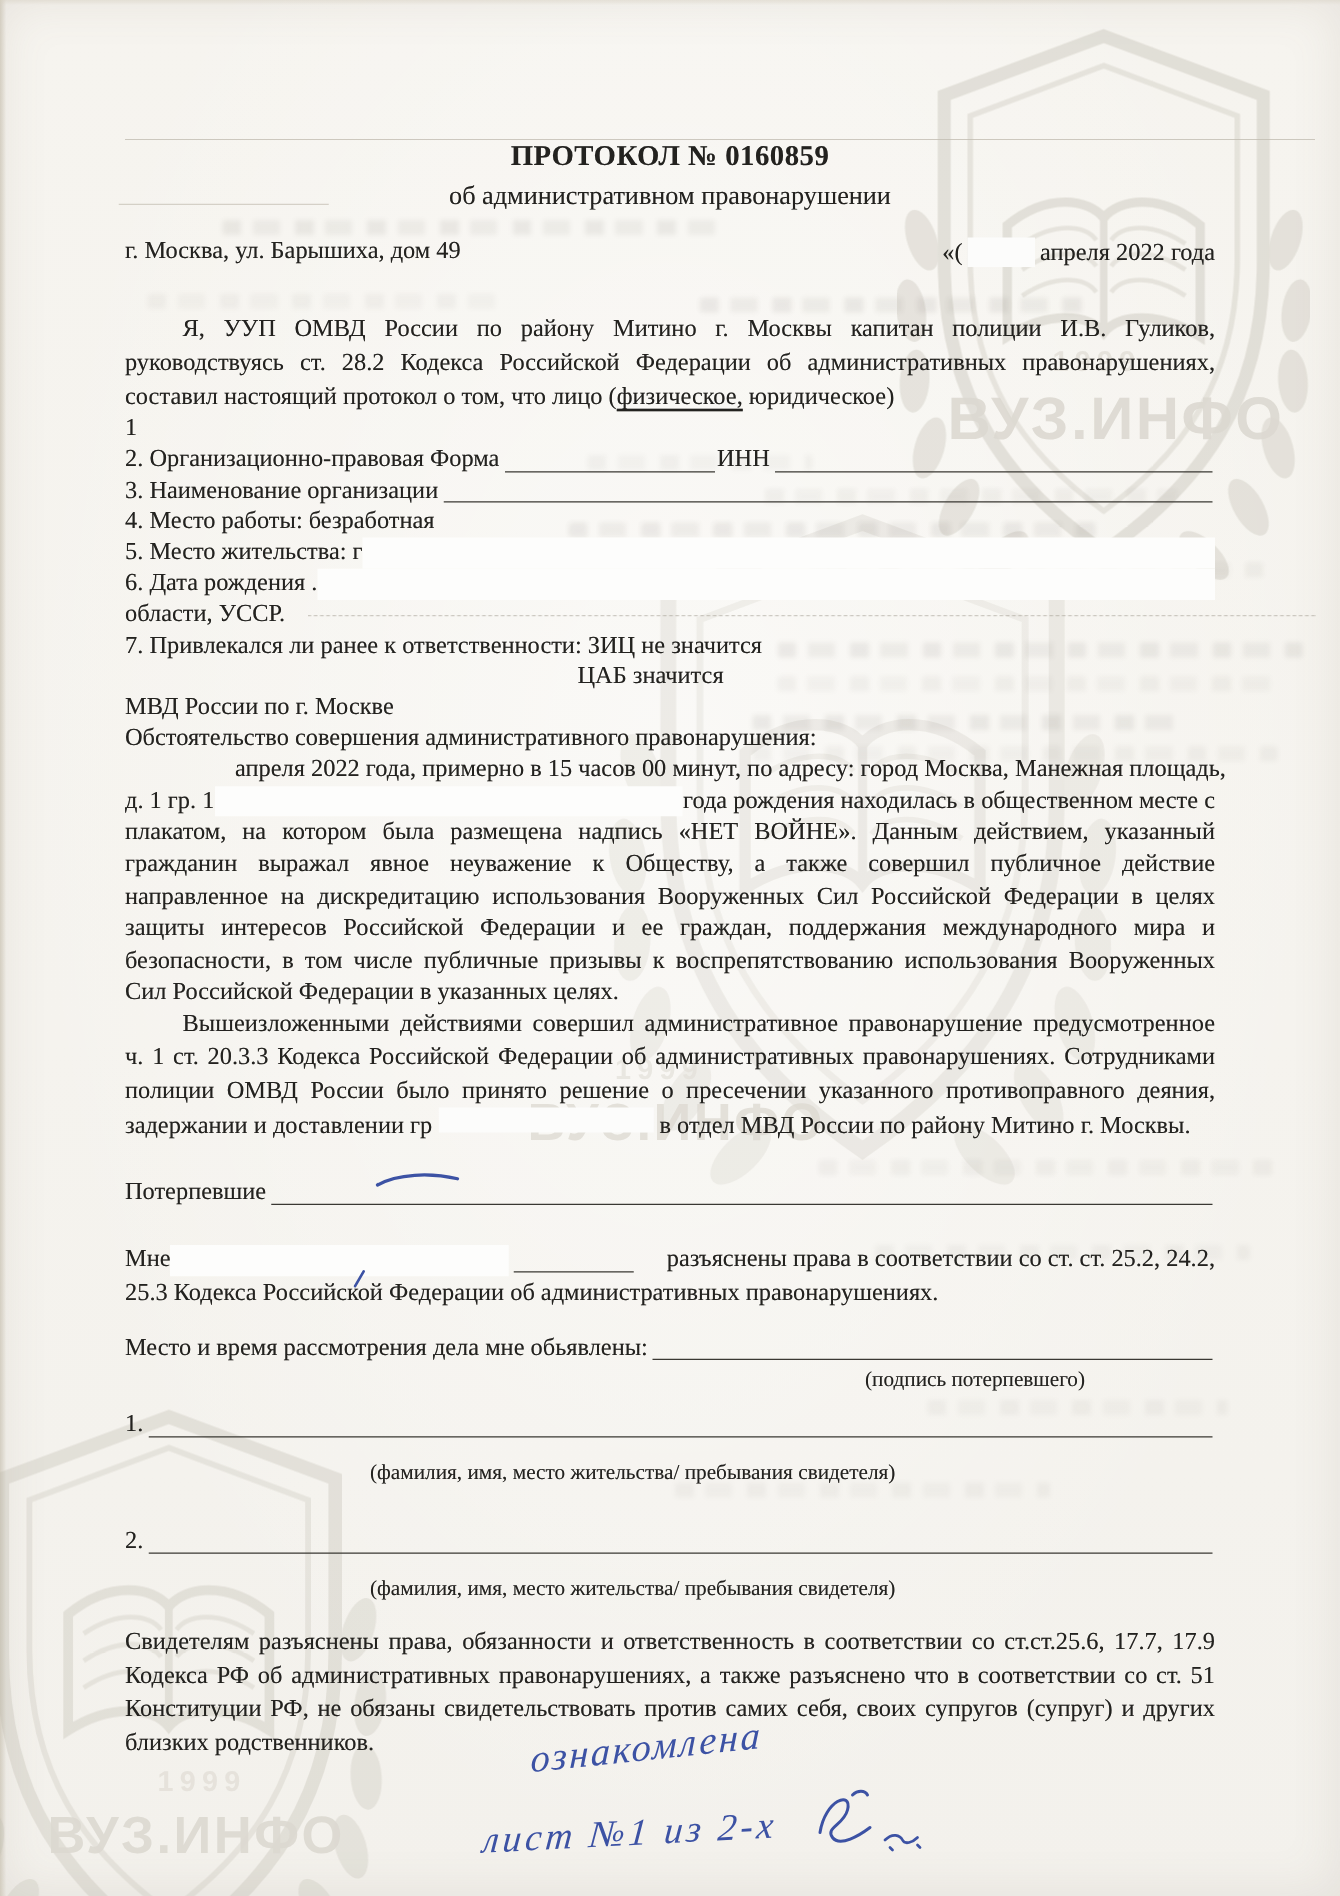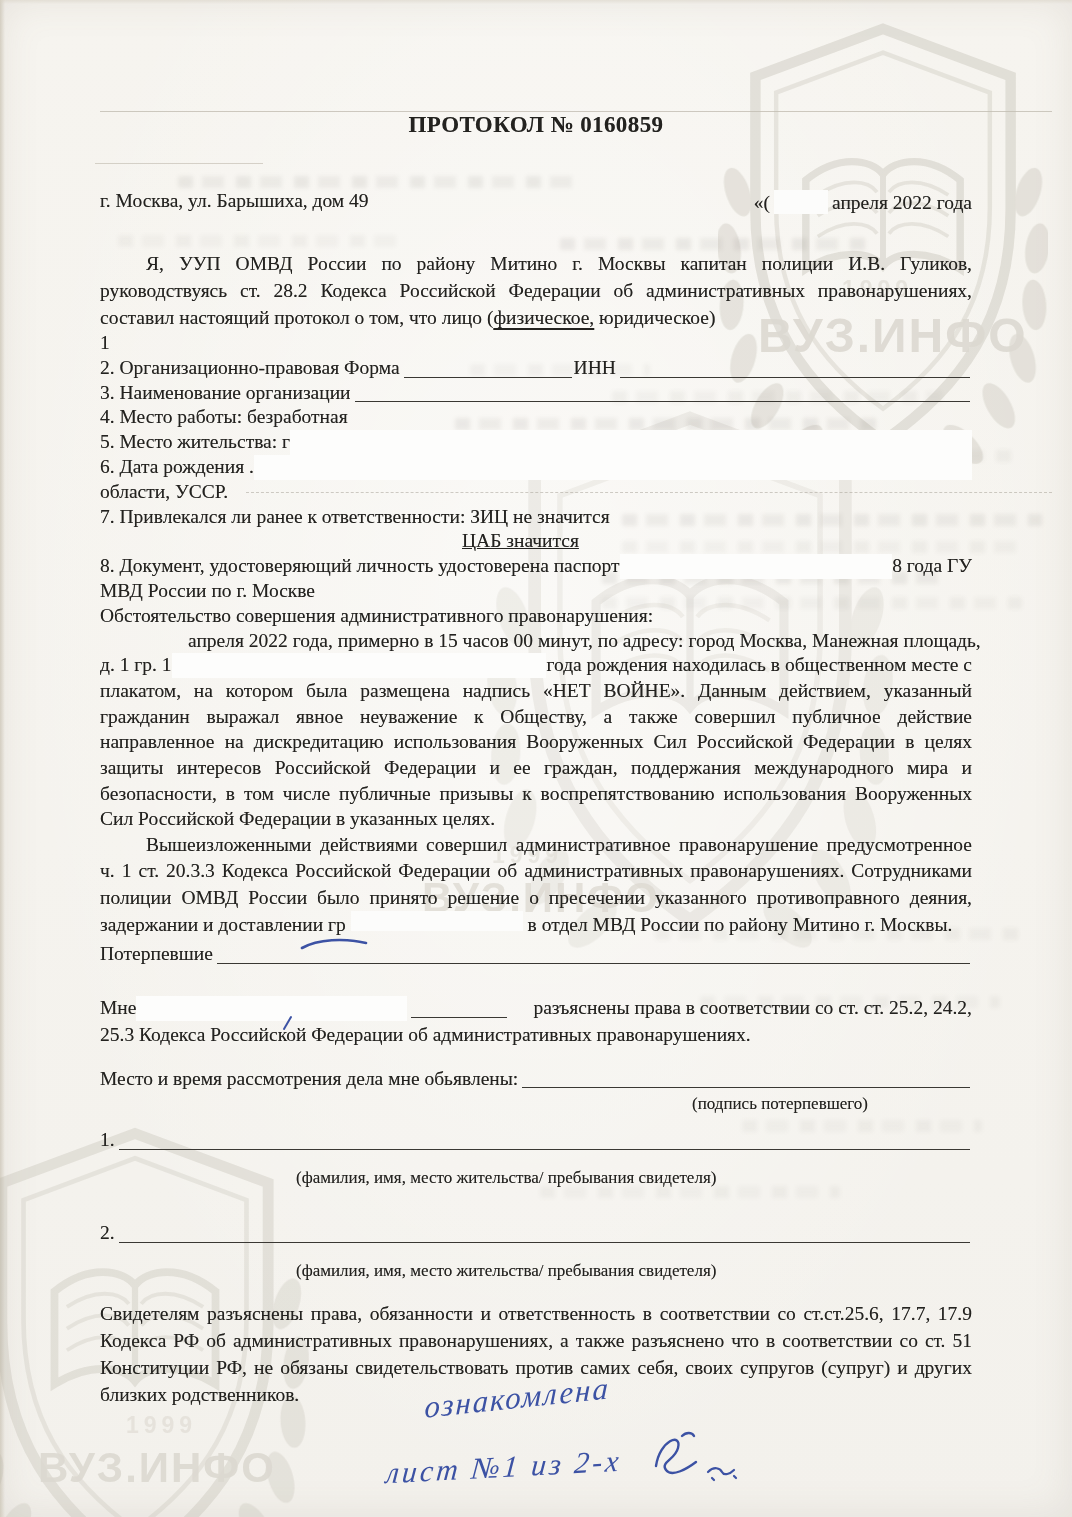--- a/index.html
+++ b/index.html
@@ -56,21 +56,21 @@
   .meta{top:190px;display:flex;justify-content:space-between;font-size:19.5px;}
   .meta .date-cluster{display:flex;align-items:flex-end;}
   .meta .date-blank{display:inline-block;width:54px;height:24px;background:#fcfcfb;margin:0 4px;}
 
   .body-sec{top:250px;}
   p.just{margin:0;text-align:justify;font-size:19.5px;}
   .p-intro{line-height:27px;text-indent:46px;}
   .u{text-decoration:underline;text-underline-offset:4px;text-decoration-thickness:1.5px;}
   .heading-line{line-height:24.8px;font-size:19.5px;}
   .ind{padding-left:88px;}
-  .cab{padding-left:362px;text-decoration:underline;}
+  .cab{padding-left:362px;}
   .p-circ{line-height:25.6px;}
   .p-offense{line-height:26.5px;text-indent:46px;margin-top:3px;}
   .gap-inline{display:inline-block;width:172px;height:20px;background:#fcfcfb;vertical-align:baseline;}
 
   .victims-sec{top:942px;}
   .row-mne{margin-top:29px;}
   .mne-blank{width:348px;}
   .mne-fill{flex:0 0 96px;}
   .rights-l2{line-height:26px;font-size:19.5px;margin-top:1px;}
   .row-hearing{margin-top:19px;}
@@ -158,20 +158,21 @@
   <i class="ghost lite" style="left:655px;top:928px;width:370px"></i>
   <i class="ghost lite" style="left:700px;top:996px;width:300px"></i>
   <i class="ghost lite" style="left:742px;top:1120px;width:240px"></i>
   <i class="ghost lite" style="left:540px;top:1186px;width:300px"></i>
 
   <div class="rule-top"></div>
   <div class="rule-sub"></div>
 
   <div class="sec hdr">
     <div class="title txt">ПРОТОКОЛ № 0160859</div>
+    <div class="subtitle txt">об административном правонарушении</div>
   </div>
 
   <div class="sec meta">
     <span class="txt">г. Москва, ул. Барышиха, дом 49</span>
     <span class="date-cluster">
       <span class="txt">«(</span>
       <span class="date-blank"></span>
       <span class="txt">апреля 2022 года</span>
     </span>
   </div>
@@ -206,25 +207,20 @@
     <div class="line">
         <span class="txt">области, УССР.</span>
       </div>
     <div class="line">
         <span class="txt">7. Привлекался ли ранее к ответственности: ЗИЦ не значится</span>
       </div>
     <div class="line cab">
         <span class="txt">ЦАБ значится</span>
       </div>
     <div class="line">
-      <span class="txt">8. Документ, удостоверяющий личность   удостоверена паспорт</span>
-      <span class="blank" style="flex:1"></span>
-      <span class="txt">8 года ГУ</span>
-    </div>
-    <div class="line">
         <span class="txt">МВД России по г. Москве</span>
       </div>
 
     <div class="heading-line"><span class="txt">Обстоятельство совершения административного правонарушения:</span></div>
     <div class="line ind">
         <span class="txt">апреля 2022 года, примерно в 15 часов 00 минут, по адресу: город Москва, Манежная площадь,</span>
       </div>
     <div class="line">
       <span class="txt">д. 1 гр. 1</span>
       <span class="blank" style="flex:1"></span>

